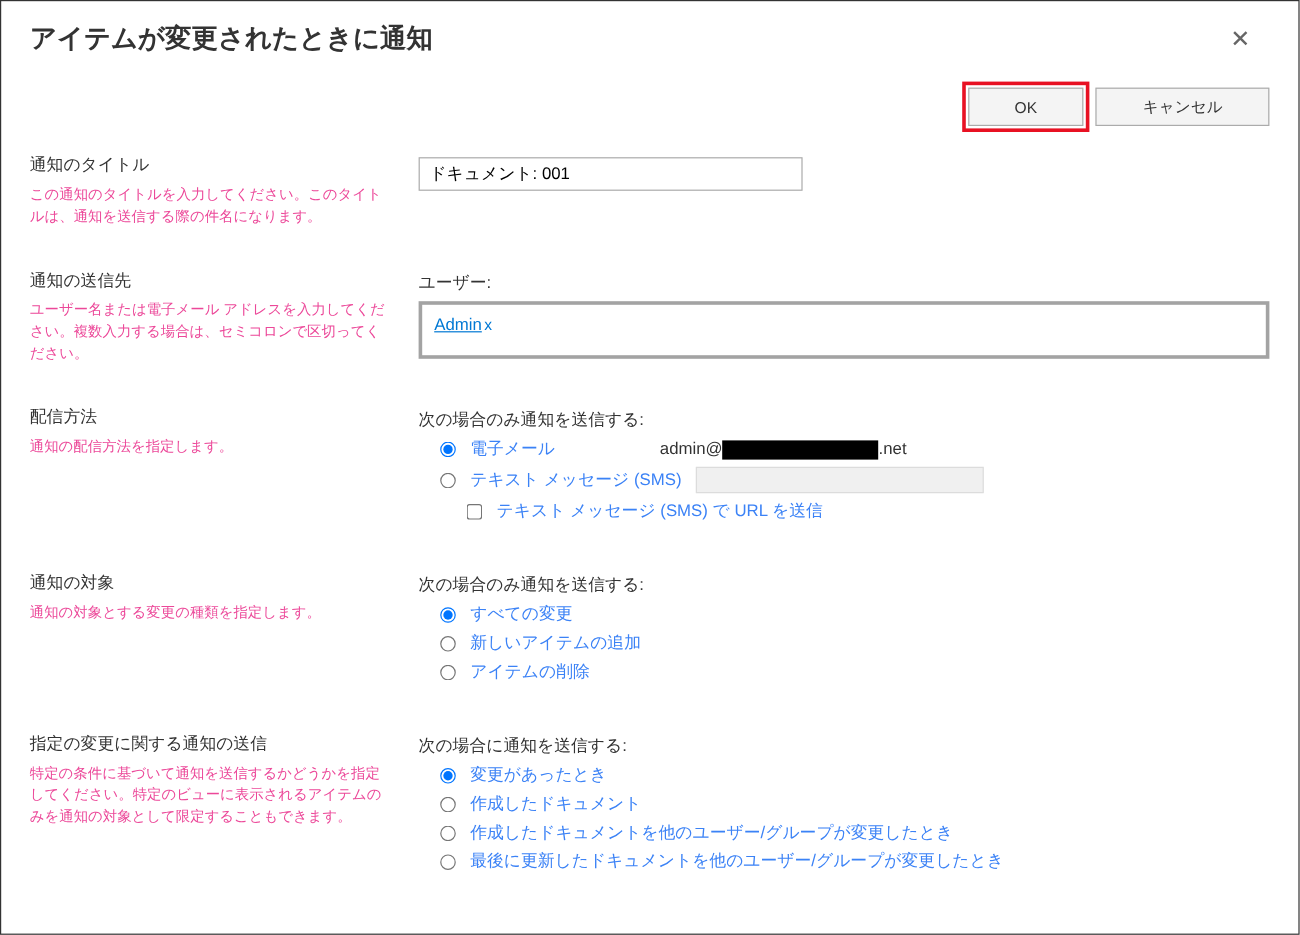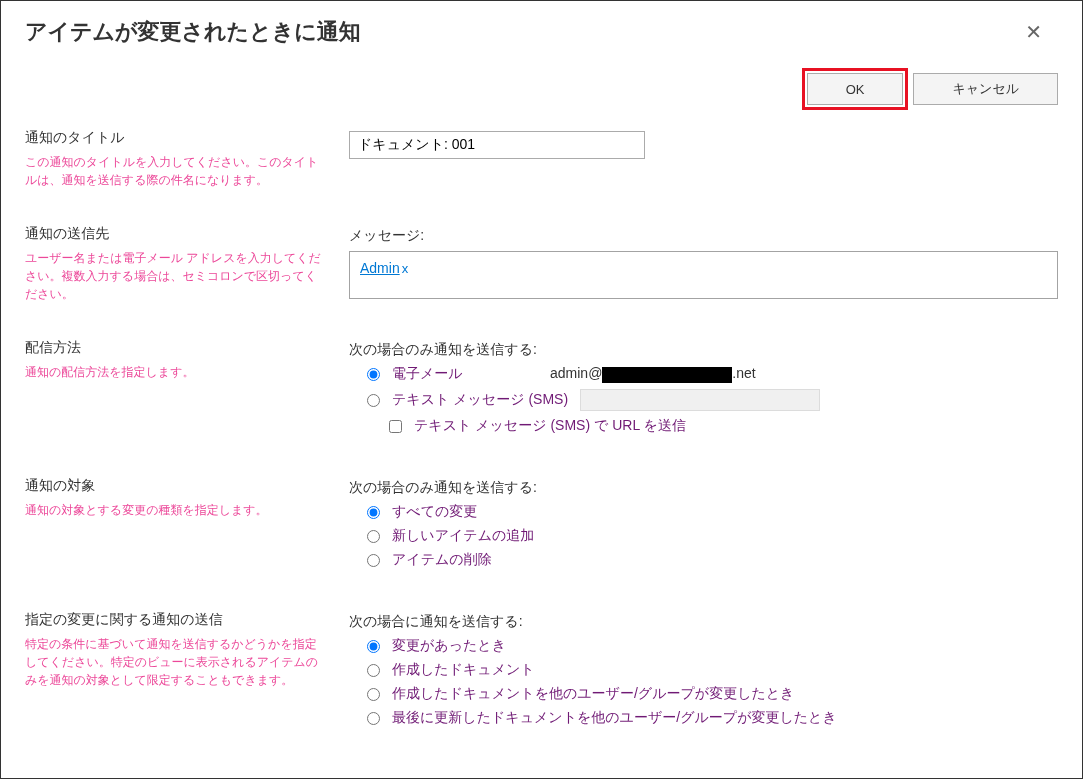--- a/index.html
+++ b/index.html
@@ -73,30 +73,30 @@
       color: #ec4899;
       line-height: 1.5;
     }
     .section-right {
       flex: 1;
       padding-top: 2px;
     }
     .text-input {
       border: 1px solid #ababab;
       padding: 5px 8px;
-      width: 296px;
+      width: 320px;
       font-size: 14px;
     }
     .field-label {
       font-size: 14px;
       color: #333;
       margin-bottom: 6px;
     }
     .people-box {
-      border: 1px solid #a3a3a3;
+      border: 3px solid #a3a3a3;
       padding: 8px 10px;
       min-height: 48px;
       width: 100%;
     }
     .people-chip {
       color: #0078d4;
       text-decoration: underline;
       font-size: 14px;
     }
     .people-chip-x {
@@ -110,21 +110,21 @@
       align-items: center;
       margin: 6px 0;
       gap: 8px;
     }
     .option-row input[type="radio"],
     .option-row input[type="checkbox"] {
       margin: 0 4px 0 18px;
     }
     .option-label {
       font-size: 14px;
-      color: #701a75;
+      color: #3b82f6;
     }
     .redacted {
       background: #000;
       color: #000;
       display: inline-block;
       width: 130px;
       height: 16px;
       vertical-align: middle;
     }
     .sms-input {
@@ -163,21 +163,21 @@
       <input type="text" class="text-input" value="ドキュメント: 001" style="">
     </div>
   </div>
 
   <div class="section">
     <div class="section-left">
       <div class="section-title">通知の送信先</div>
       <div class="section-desc">ユーザー名または電子メール アドレスを入力してください。複数入力する場合は、セミコロンで区切ってください。</div>
     </div>
     <div class="section-right">
-      <div class="field-label">メッセージ:</div>
+      <div class="field-label">ユーザー:</div>
       <div class="people-box">
         <span class="people-chip">Admin</span><span class="people-chip-x">x</span>
       </div>
     </div>
   </div>
 
   <div class="section">
     <div class="section-left">
       <div class="section-title">配信方法</div>
       <div class="section-desc">通知の配信方法を指定します。</div>

